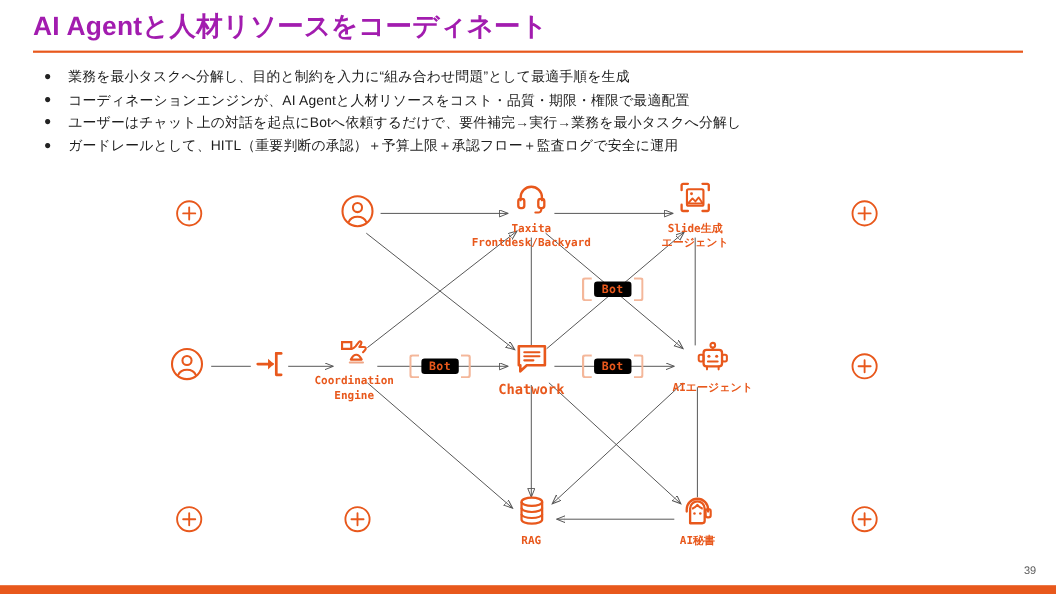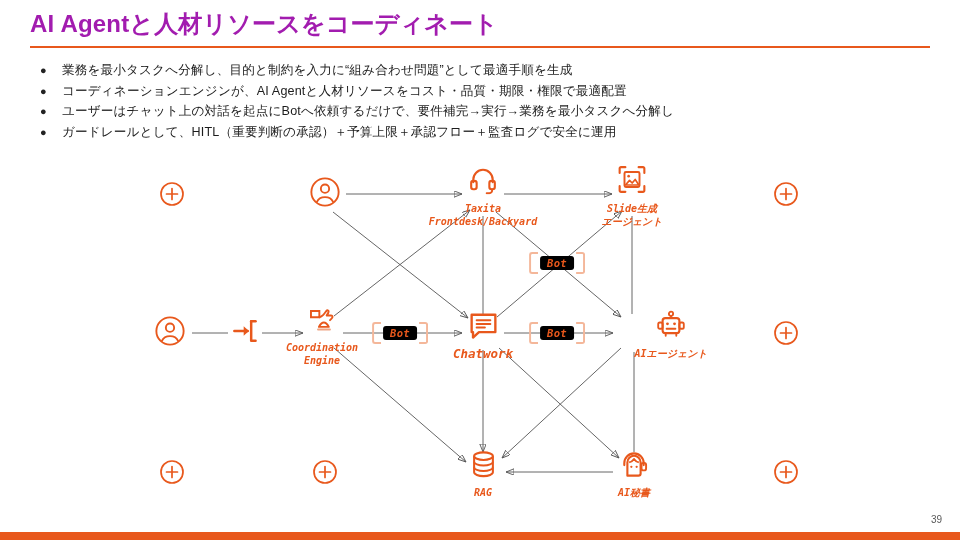--- a/index.html
+++ b/index.html
@@ -66,21 +66,20 @@
     letter-spacing: 0.15px;
   }
 
   
   #diagram {
     position: absolute;
     left: 0;
     top: 150px;
     width: 852px;
     height: 370px;
-    font-style: italic;
   }
   #edges {
     position: absolute;
     left: 0;
     top: 0;
     width: 960px;
     height: 370px;
   }
 
   .node {
@@ -339,21 +338,21 @@
   <div class="node" style="left: 483px; top: 183px;">
     <div class="node-icon">
       <svg viewBox="0 0 34 34" width="31" height="31">
         <path d="M4 5.5h26v19H12l-6.5 6v-6H4z" fill="none" stroke="#e8581c" stroke-width="2.6" stroke-linejoin="round"></path>
         <path d="M9.5 11.5h15M9.5 15.5h15M9.5 19.5h9" stroke="#e8581c" stroke-width="2.2" stroke-linecap="round"></path>
       </svg>
     </div>
     <div class="node-label" style="font-size:12.5px;">Chatwork</div>
   </div>
 
-  <div class="node" style="left: 671px; top: 183px;">
+  <div class="node" style="left: 648px; top: 183px;">
     <div class="node-icon">
       <svg viewBox="0 0 34 34" width="30" height="30">
         <circle cx="17" cy="4.6" r="2.4" fill="none" stroke="#e8581c" stroke-width="2.1"></circle>
         <path d="M17 7v2.5" stroke="#e8581c" stroke-width="2.1"></path>
         <rect x="7.5" y="9.5" width="19" height="17" rx="3" fill="none" stroke="#e8581c" stroke-width="2.4"></rect>
         <rect x="2.5" y="14.5" width="5" height="7" rx="1.8" fill="none" stroke="#e8581c" stroke-width="2.1"></rect>
         <rect x="26.5" y="14.5" width="5" height="7" rx="1.8" fill="none" stroke="#e8581c" stroke-width="2.1"></rect>
         <circle cx="13" cy="16" r="1.6" fill="#e8581c"></circle>
         <circle cx="21" cy="16" r="1.6" fill="#e8581c"></circle>
         <path d="M12 21.5h10" stroke="#e8581c" stroke-width="2.1" stroke-linecap="round"></path>

